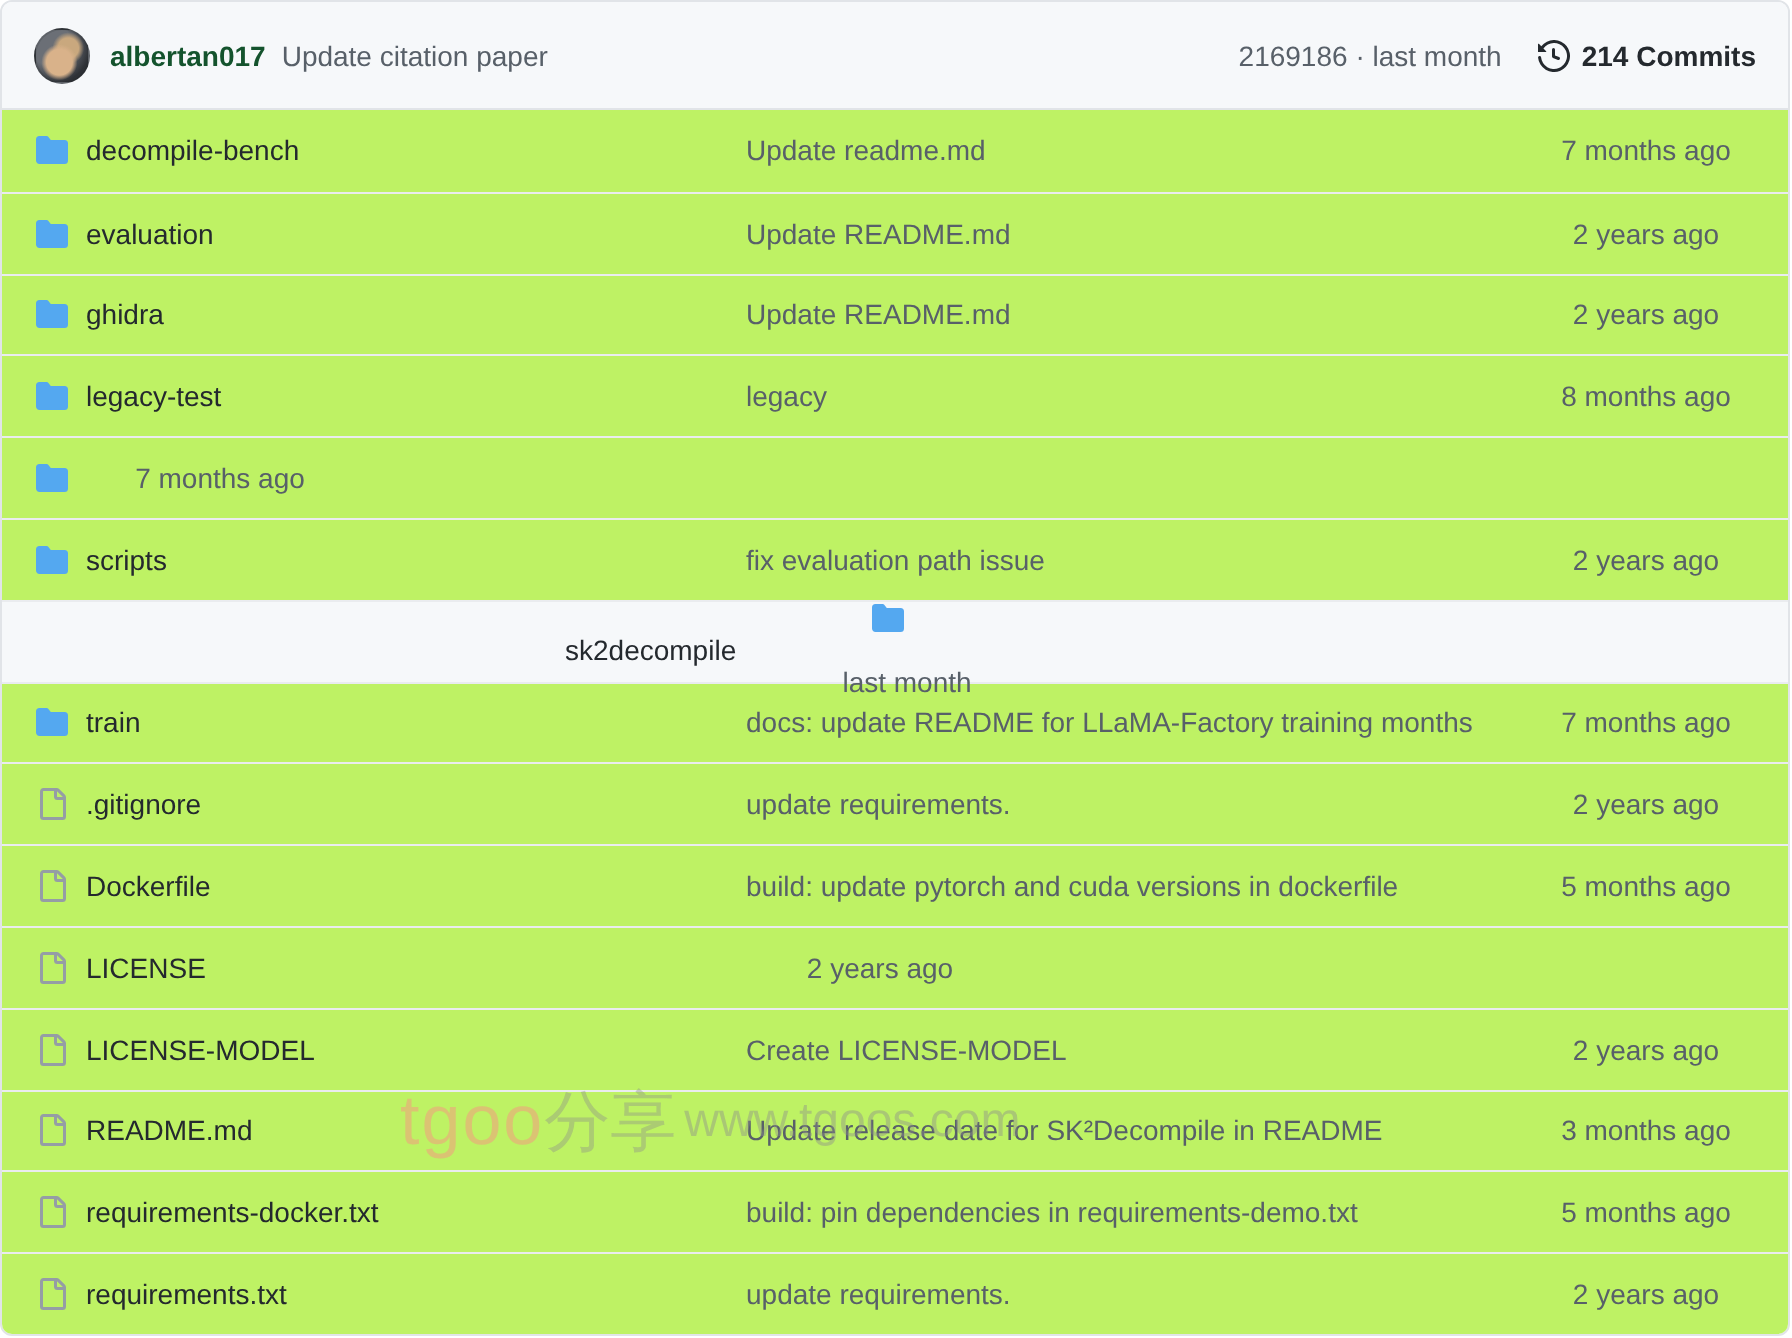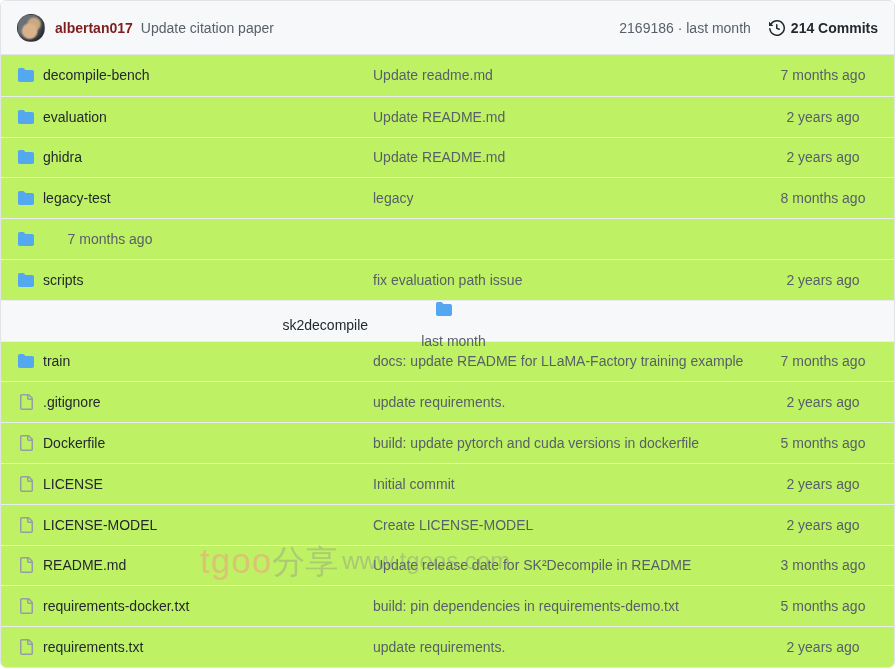--- a/index.html
+++ b/index.html
@@ -33,21 +33,21 @@
     width: 28px; height: 28px;
     border-radius: 50%;
     margin-right: 10px;
     flex: none;
     background:
       radial-gradient(circle at 45% 62%, #d9b28a 0 30%, rgba(217,178,138,0) 42%),
       radial-gradient(circle at 62% 35%, #c9a87e 0 22%, rgba(201,168,126,0) 34%),
       radial-gradient(circle at 30% 30%, #6b6f76 0 40%, #2e3136 75%);
     border: 1px solid rgba(27,31,35,.15);
   }
-  .author-link { font-weight: bold; color: #7f1d1d; text-decoration: none; margin-right: 8px; white-space: nowrap; }
+  .author-link { font-weight: bold; color: #14532d; text-decoration: none; margin-right: 8px; white-space: nowrap; }
   .header-msg { color: #586069; text-decoration: none; white-space: nowrap; overflow: hidden; text-overflow: ellipsis; }
   .header-right { margin-left: auto; display: flex; align-items: center; white-space: nowrap; }
   .commit-meta { color: #586069; text-decoration: none; margin-right: 18px; }
   .history-link { display: flex; align-items: center; color: #24292e; text-decoration: none; font-weight: bold; }
   .history-link svg { margin-right: 6px; color: #24292e; }
 
   
   .row {
     display: flex;
     align-items: center;
@@ -176,21 +176,21 @@
         <span class="cell-msg"><a href="#">Update citation paper</a></span>
         <span class="cell-age">last month</span>
       </div>
       <div class="row">
         <span class="cell-icon is-folder">
           <svg width="18" height="16" viewBox="0 0 16 16" fill="currentColor" aria-hidden="true">
             <path d="M1.75 1A1.75 1.75 0 0 0 0 2.75v10.5C0 14.216.784 15 1.75 15h12.5A1.75 1.75 0 0 0 16 13.25v-8.5A1.75 1.75 0 0 0 14.25 3H7.5a.25.25 0 0 1-.2-.1l-.9-1.2C6.07 1.26 5.55 1 5 1H1.75Z"></path>
           </svg>
         </span>
         <span class="cell-name"><a href="#">train</a></span>
-        <span class="cell-msg"><a href="#">docs: update README for LLaMA-Factory training example</a></span>
+        <span class="cell-msg"><a href="#">docs: update README for LLaMA-Factory training months</a></span>
         <span class="cell-age">7 months ago</span>
       </div>
       <div class="row">
         <span class="cell-icon is-file">
           <svg width="16" height="16" viewBox="0 0 16 16" fill="currentColor" aria-hidden="true">
             <path d="M2 1.75C2 .784 2.784 0 3.75 0h6.586c.464 0 .909.184 1.237.513l2.914 2.914c.329.328.513.773.513 1.237v9.586A1.75 1.75 0 0 1 13.25 16h-9.5A1.75 1.75 0 0 1 2 14.25Zm1.75-.25a.25.25 0 0 0-.25.25v12.5c0 .138.112.25.25.25h9.5a.25.25 0 0 0 .25-.25V6h-2.75A1.75 1.75 0 0 1 9 4.25V1.5Zm6.75.062V4.25c0 .138.112.25.25.25h2.688l-.011-.013-2.914-2.914-.013-.011Z"></path>
           </svg>
         </span>
         <span class="cell-name"><a href="#">.gitignore</a></span>
         <span class="cell-msg"><a href="#">update requirements.</a></span>
@@ -206,21 +206,20 @@
         <span class="cell-msg"><a href="#">build: update pytorch and cuda versions in dockerfile</a></span>
         <span class="cell-age">5 months ago</span>
       </div>
       <div class="row">
         <span class="cell-icon is-file">
           <svg width="16" height="16" viewBox="0 0 16 16" fill="currentColor" aria-hidden="true">
             <path d="M2 1.75C2 .784 2.784 0 3.75 0h6.586c.464 0 .909.184 1.237.513l2.914 2.914c.329.328.513.773.513 1.237v9.586A1.75 1.75 0 0 1 13.25 16h-9.5A1.75 1.75 0 0 1 2 14.25Zm1.75-.25a.25.25 0 0 0-.25.25v12.5c0 .138.112.25.25.25h9.5a.25.25 0 0 0 .25-.25V6h-2.75A1.75 1.75 0 0 1 9 4.25V1.5Zm6.75.062V4.25c0 .138.112.25.25.25h2.688l-.011-.013-2.914-2.914-.013-.011Z"></path>
           </svg>
         </span>
         <span class="cell-name"><a href="#">LICENSE</a></span>
-        <span class="cell-msg"><a href="#">Initial commit</a></span>
         <span class="cell-age">2 years ago</span>
       </div>
       <div class="row">
         <span class="cell-icon is-file">
           <svg width="16" height="16" viewBox="0 0 16 16" fill="currentColor" aria-hidden="true">
             <path d="M2 1.75C2 .784 2.784 0 3.75 0h6.586c.464 0 .909.184 1.237.513l2.914 2.914c.329.328.513.773.513 1.237v9.586A1.75 1.75 0 0 1 13.25 16h-9.5A1.75 1.75 0 0 1 2 14.25Zm1.75-.25a.25.25 0 0 0-.25.25v12.5c0 .138.112.25.25.25h9.5a.25.25 0 0 0 .25-.25V6h-2.75A1.75 1.75 0 0 1 9 4.25V1.5Zm6.75.062V4.25c0 .138.112.25.25.25h2.688l-.011-.013-2.914-2.914-.013-.011Z"></path>
           </svg>
         </span>
         <span class="cell-name"><a href="#">LICENSE-MODEL</a></span>
         <span class="cell-msg"><a href="#">Create LICENSE-MODEL</a></span>

